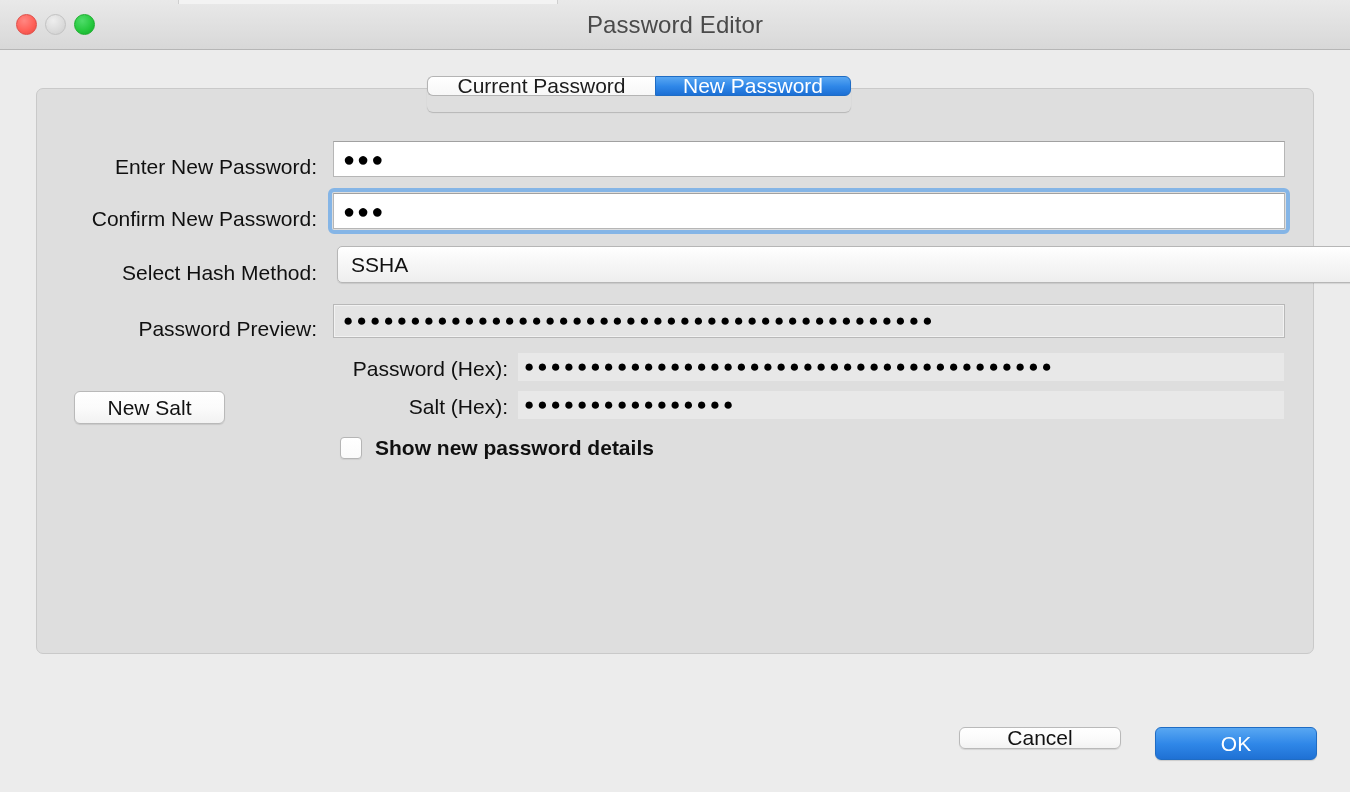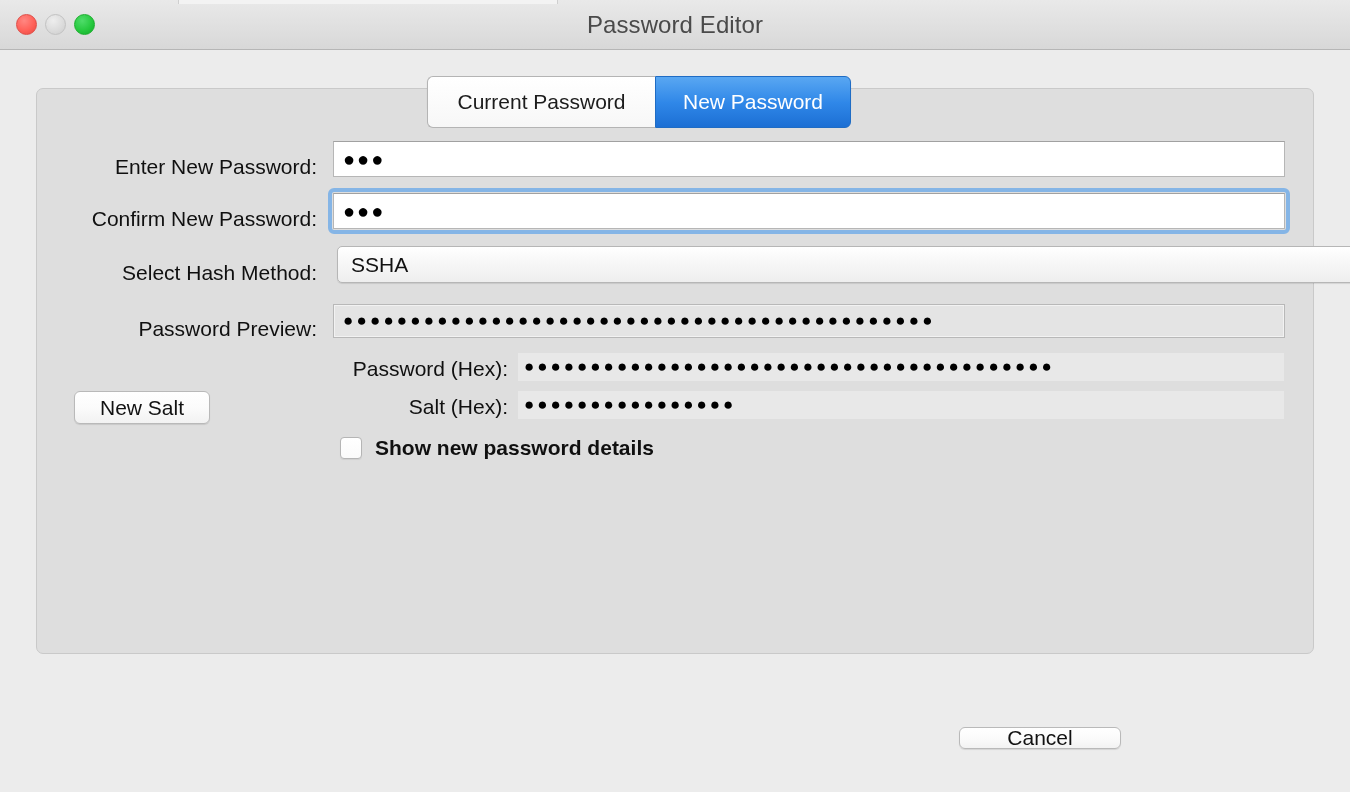--- a/index.html
+++ b/index.html
@@ -61,21 +61,21 @@
     border-radius: 7px;
   }
   .tab-strip {
     position: absolute; left: 427px; top: 76px;
     display: flex;
     height: 36px;
     border-radius: 6px;
     box-shadow: 0 1px 1px rgba(0,0,0,0.18);
   }
   .tab {
-    height: 52px;
+    height: 20px;
     display: flex; align-items: center; justify-content: center;
     font-size: 21px;
     padding: 0 20px;
     border: 1px solid #b4b4b4;
     cursor: default;
   }
   .tab.inactive {
     background: linear-gradient(to bottom, #ffffff 0%, #f7f7f7 100%);
     color: #1c1c1c;
     border-radius: 6px 0 0 6px;
@@ -262,22 +262,23 @@
 
   <div class="form-label lbl-col" style="top:309px;">Password Preview:</div>
   <div class="preview-field" style="left:333px; top:304px; width:952px; height:34px;">●●●●●●●●●●●●●●●●●●●●●●●●●●●●●●●●●●●●●●●●●●●●</div>
 
   <div class="hex-label" style="left:160px; top:357px; width:348px; text-align:right;">Password (Hex):</div>
   <div class="hex-field" style="left:518px; top:353px; width:766px; height:28px;">●●●●●●●●●●●●●●●●●●●●●●●●●●●●●●●●●●●●●●●●</div>
 
   <div class="hex-label" style="left:160px; top:395px; width:348px; text-align:right;">Salt (Hex):</div>
   <div class="hex-field" style="left:518px; top:391px; width:766px; height:28px;">●●●●●●●●●●●●●●●●</div>
 
-  <div class="btn plain" style="left:74px; top:391px; width:136px; height:33px;">New Salt</div>
+  <div class="btn plain" style="left:74px; top:391px; width:151px; height:33px;">New Salt</div>
 
   <div class="checkbox-row" style="left:340px; top:436px;">
     <span class="checkbox"></span>
     <span class="checkbox-label">Show new password details</span>
   </div>
 
   <div class="btn plain" style="left:959px; top:727px; width:162px; height:22px;">Cancel</div>
+  <div class="btn default" style="left:1155px; top:727px; width:162px; height:33px;">OK</div>
 
 </div>
 
 </body></html>

